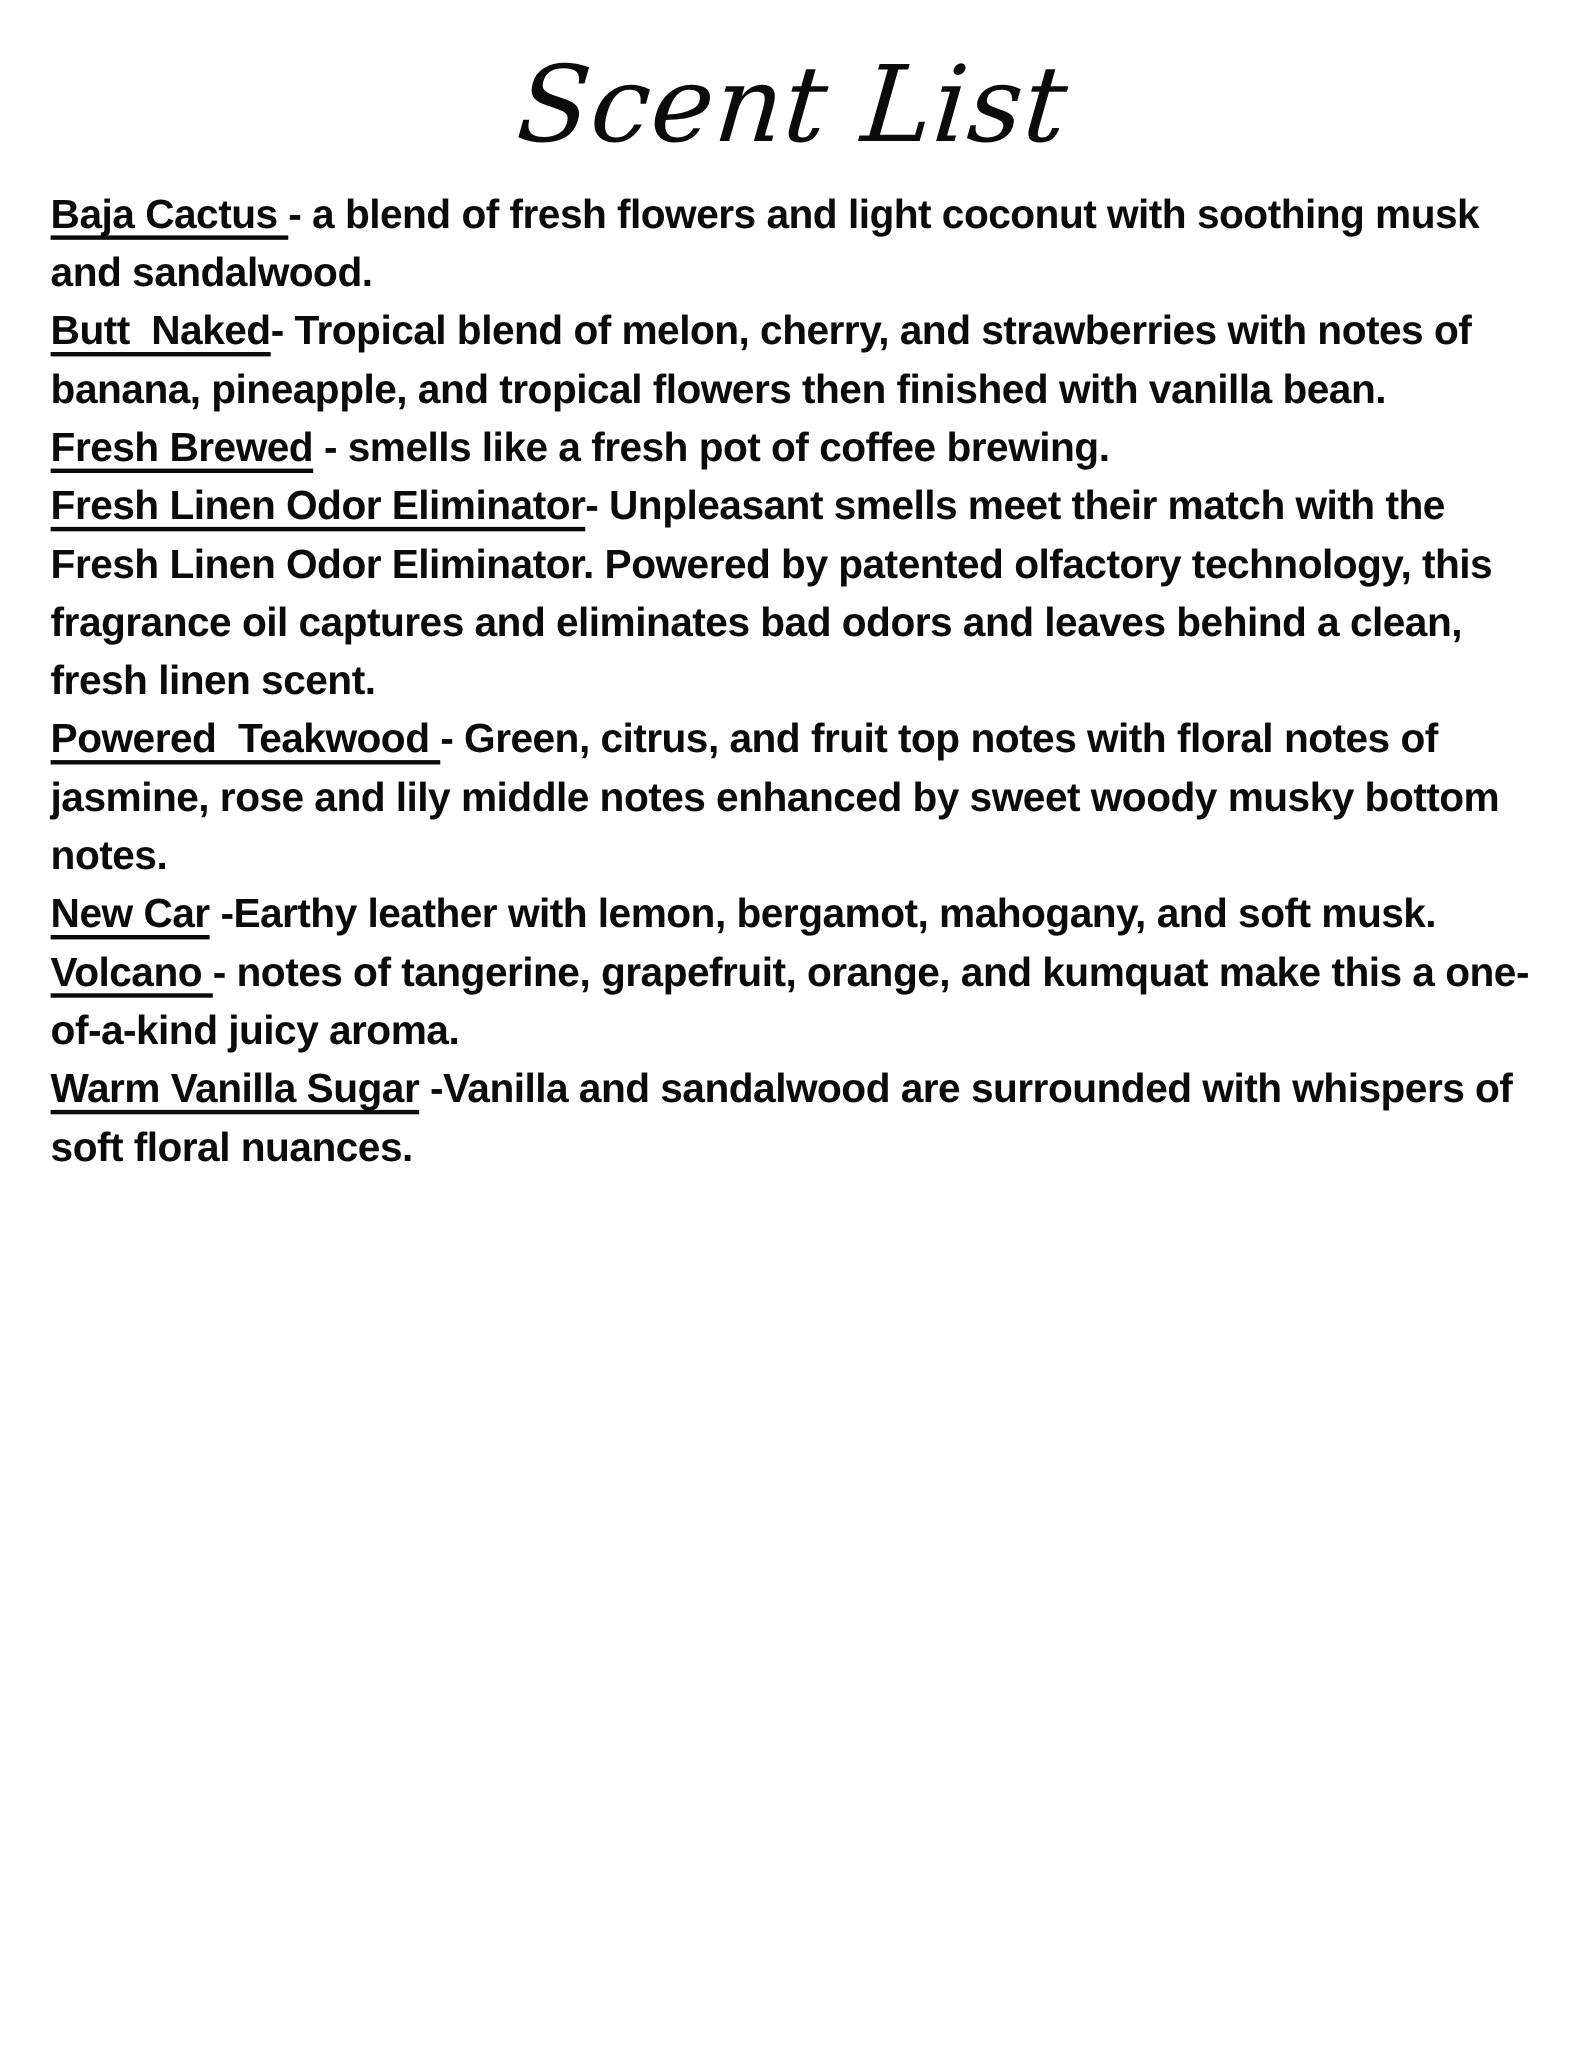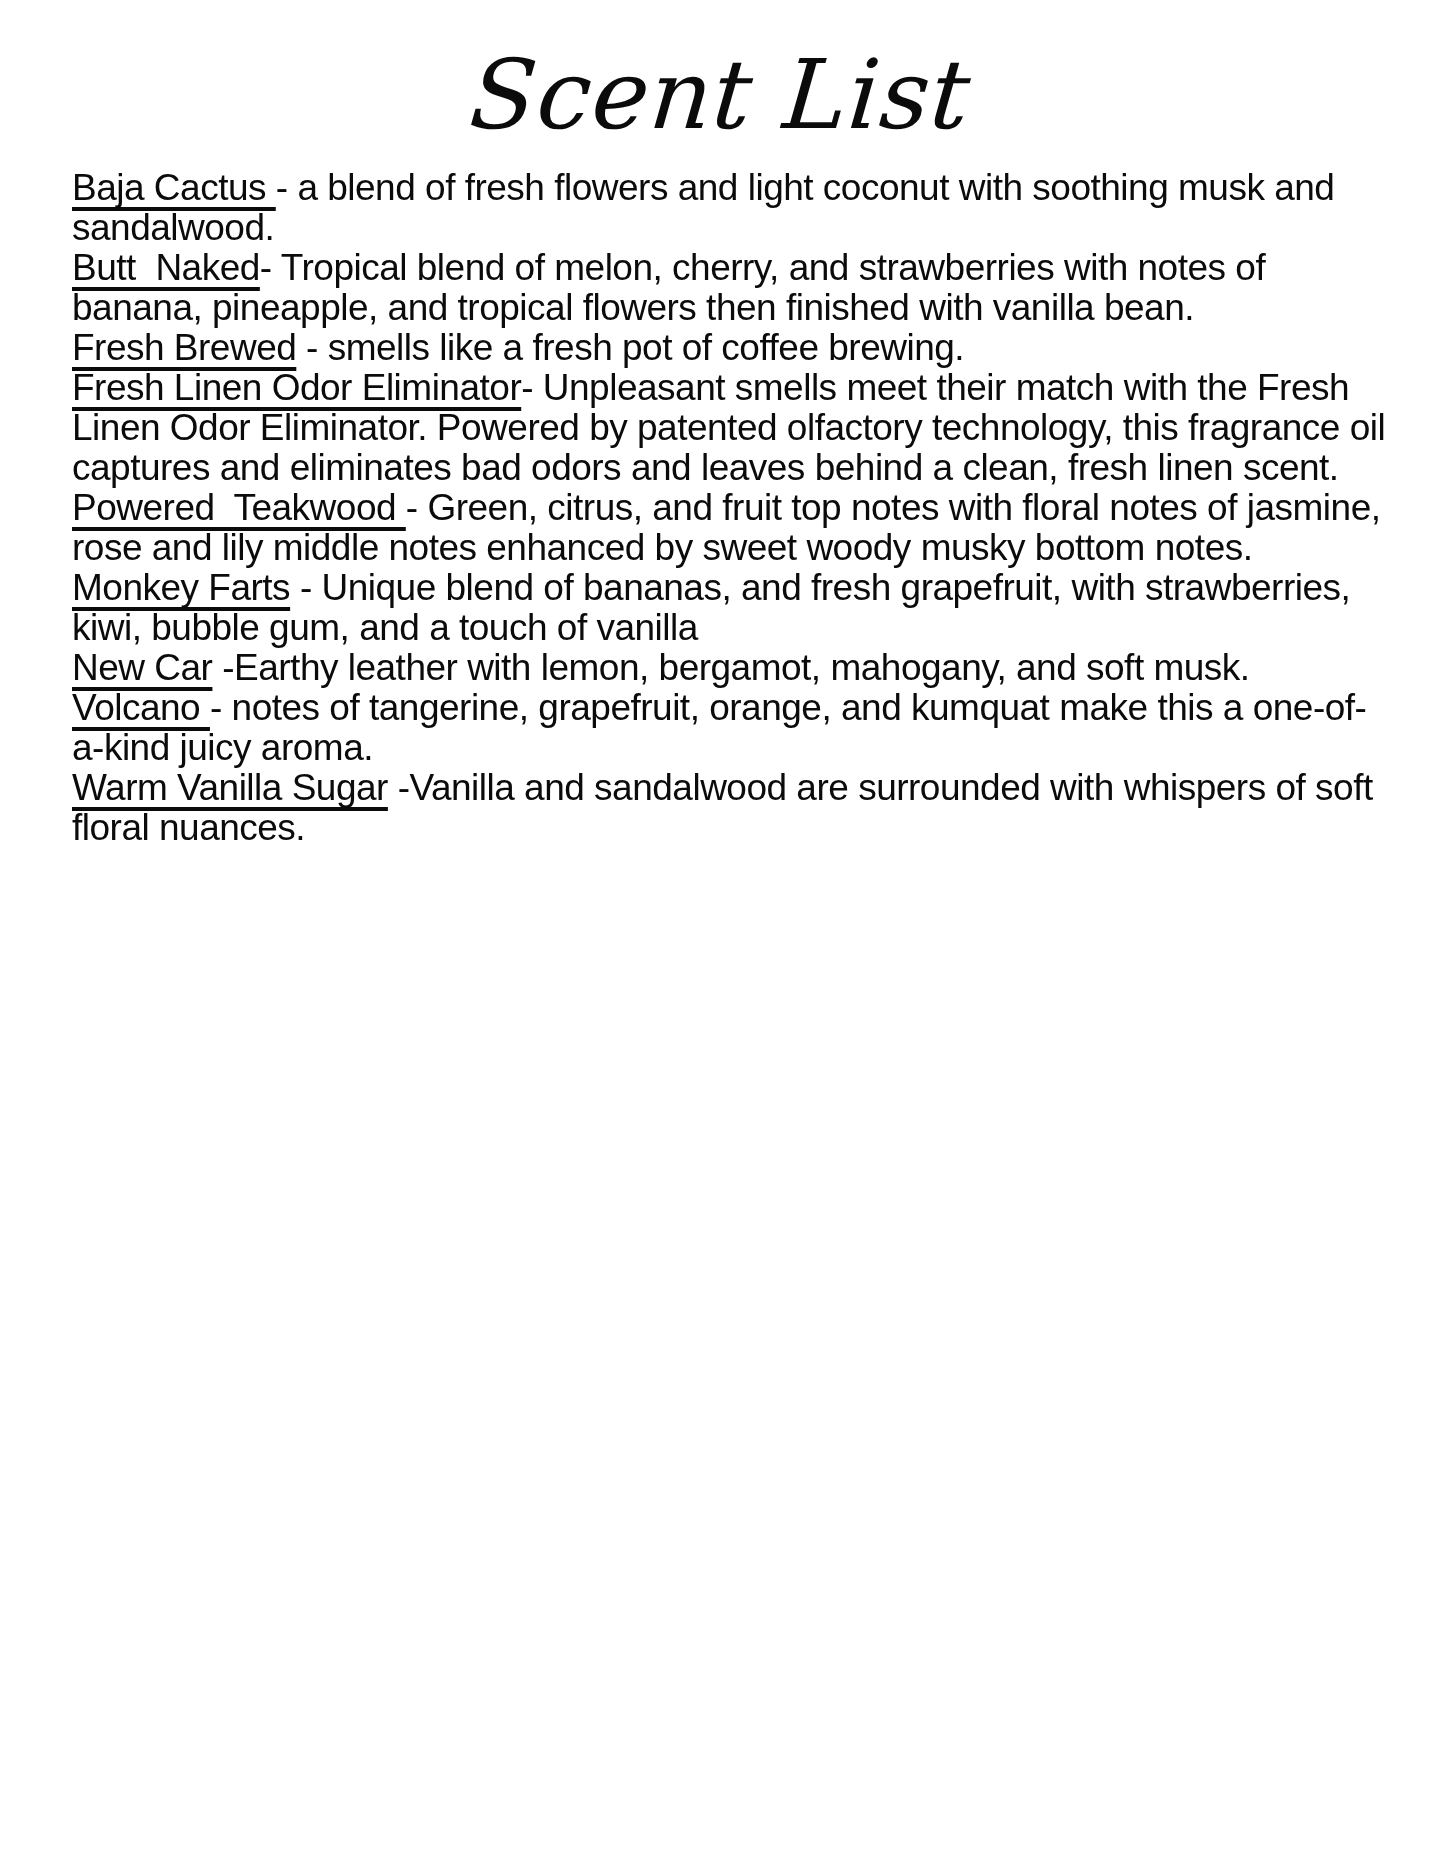--- a/index.html
+++ b/index.html
@@ -22,25 +22,25 @@
     font-family: "DejaVu Serif", serif;
     font-style: italic;
     font-weight: 400;
     font-size: 96px;
     line-height: 1.15;
     transform: skewX(-5deg);
     letter-spacing: 1px;
   }
   .scent-list {
     margin-top: 18px;
-    padding: 0 50px 0 72px;
+    padding: 0 50px 0 46px;
     font-family: "Liberation Sans", sans-serif;
-    font-weight: 400;
+    font-weight: 700;
     font-size: 37px;
-    line-height: 40px;
+    line-height: 53px;
     letter-spacing: -0.5px;
   }
   .scent {
     margin: 0;
     white-space: pre-wrap; 
   }
   .scent-name {
     text-decoration: underline;
     text-decoration-thickness: 4px;
     text-underline-offset: 7px;
@@ -57,21 +57,20 @@
 
   <p class="scent"><span class="scent-name">Butt  Naked</span><span class="scent-desc">- Tropical blend of melon, cherry, and strawberries with notes of banana, pineapple, and tropical flowers then finished with vanilla bean.</span></p>
 
 
   <p class="scent"><span class="scent-name">Fresh Brewed</span><span class="scent-desc"> - smells like a fresh pot of coffee brewing.</span></p>
 
   <p class="scent"><span class="scent-name">Fresh Linen Odor Eliminator</span><span class="scent-desc">- Unpleasant smells meet their match with the Fresh Linen Odor Eliminator. Powered by patented olfactory technology, this fragrance oil captures and eliminates bad odors and leaves behind a clean, fresh linen scent.</span></p>
 
   <p class="scent"><span class="scent-name">Powered  Teakwood </span><span class="scent-desc">- Green, citrus, and fruit top notes with floral notes of jasmine, rose and lily middle notes enhanced by sweet woody musky bottom notes.</span></p>
 
-  <p class="scent"><span class="scent-name">Monkey Farts</span><span class="scent-desc"> - Unique blend of bananas, and fresh grapefruit, with strawberries, kiwi, bubble gum, and a touch of vanilla</span></p>
 
   <p class="scent"><span class="scent-name">New Car</span><span class="scent-desc"> -Earthy leather with lemon, bergamot, mahogany, and soft musk.</span></p>
 
   <p class="scent"><span class="scent-name">Volcano </span><span class="scent-desc">- notes of tangerine, grapefruit, orange, and kumquat make this a one-of-a-kind juicy aroma.</span></p>
 
   <p class="scent"><span class="scent-name">Warm Vanilla Sugar</span><span class="scent-desc"> -Vanilla and sandalwood are surrounded with whispers of soft floral nuances.</span></p>
 </div>
 </div>
 
 </body></html>

